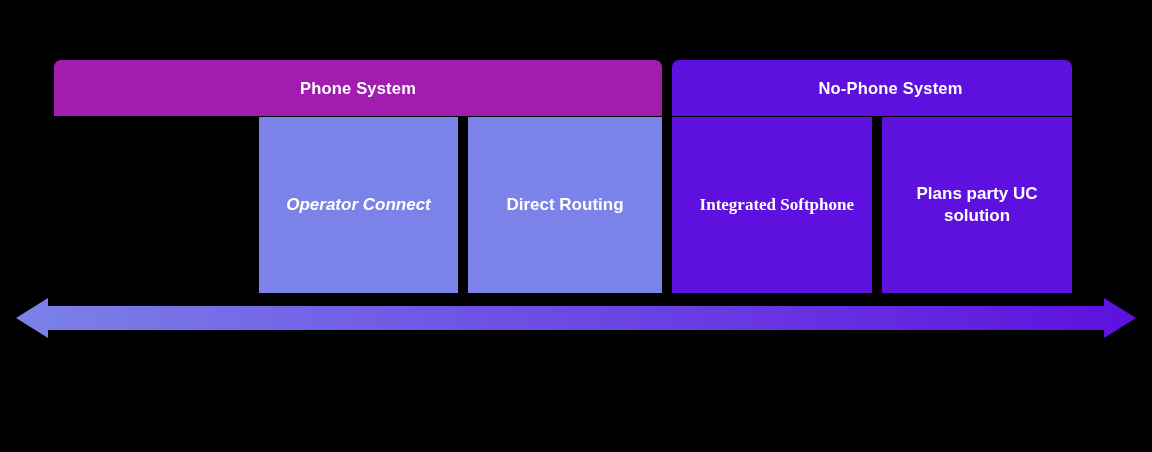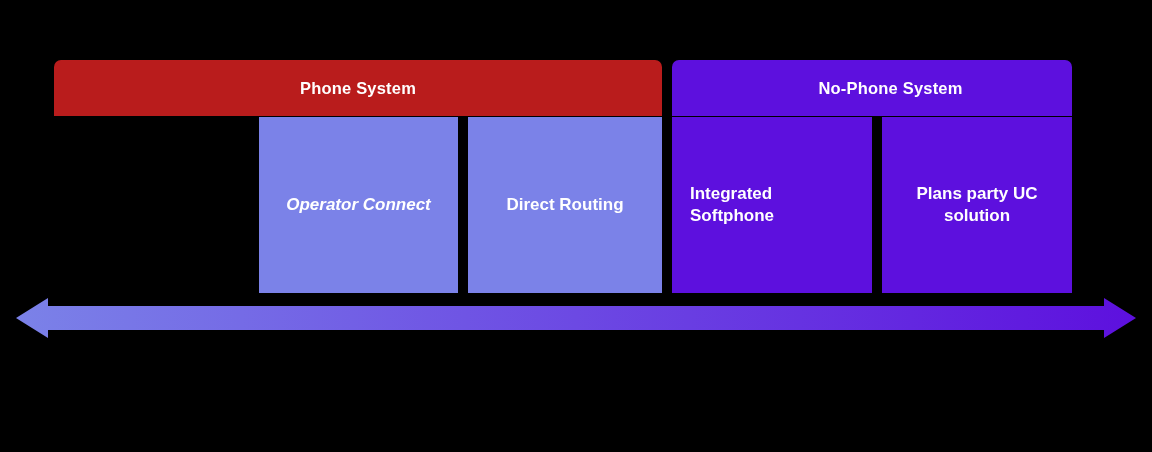--- a/index.html
+++ b/index.html
@@ -43,21 +43,21 @@
     color: #ffffff;
     font-size: 16.5px;
     font-weight: bold;
     letter-spacing: 0.2px;
     line-height: 1;
     text-align: center;
   }
   #group-header-phone {
     left: 0px;
     width: 608px;
-    background: #b91c1c;
+    background: #a21caf;
   }
   #group-header-nophone {
     left: 618px;
     width: 400px;
     background: #5d10de;
     padding-left: 37px;
   }
 
   
   .options-row {
@@ -77,21 +77,21 @@
     padding: 0 18px;
   }
   .option-box .option-label {
     color: #ffffff;
     font-size: 17px;
     font-weight: bold;
     line-height: 1.32;
     width: 100%;
   }
   .option-box.center .option-label { text-align: center; }
-  .option-box.left   .option-label { text-align: left; }
+  .option-box.left   .option-label { text-align: right; font-family: Liberation Serif, serif; }
 
   .tone-light { background: #7b82e8; }
   .tone-deep  { background: #5d10de; }
 
   #option-box-0 { left: 0px;   width: 195px; }
   #option-box-1 { left: 205px; width: 199px; font-style: italic; }
   #option-box-2 { left: 414px; width: 194px; }
   #option-box-3 { left: 618px; width: 200px; }
   #option-box-4 { left: 828px; width: 190px; }
 

